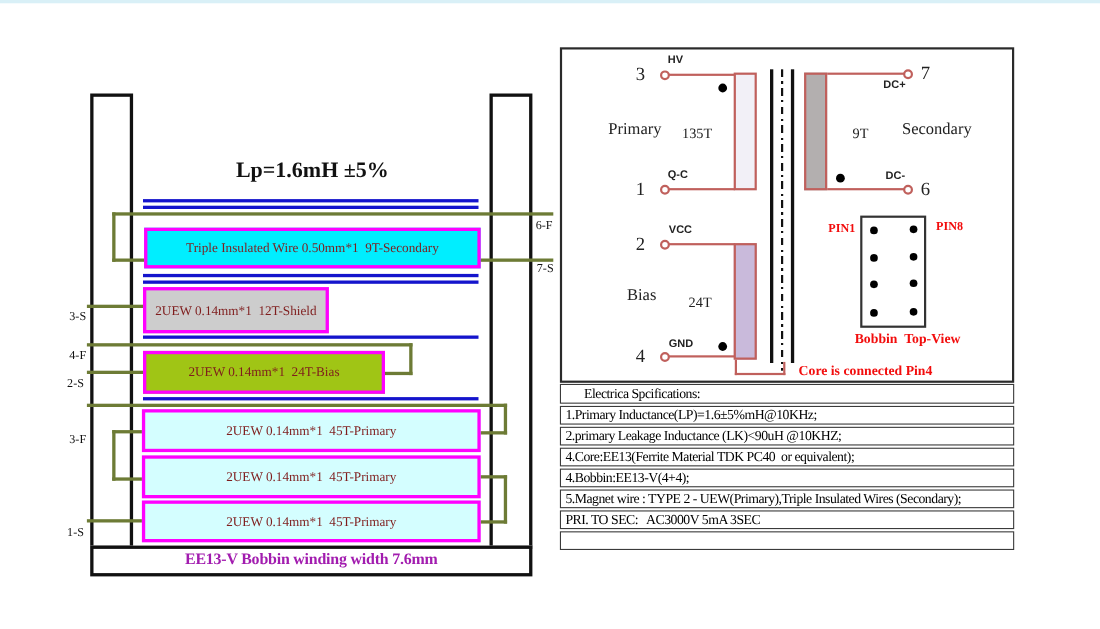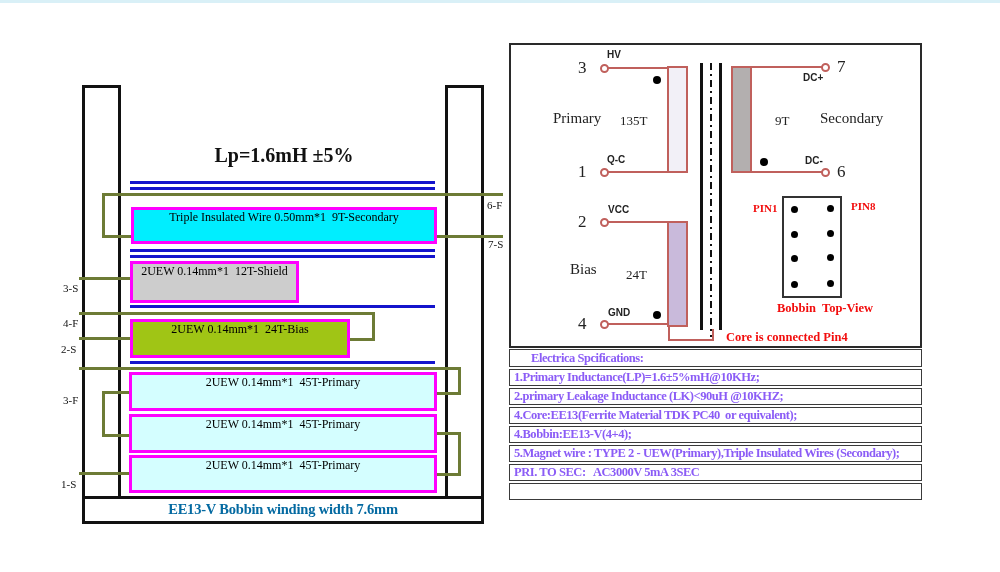--- a/index.html
+++ b/index.html
@@ -4,39 +4,39 @@
 <style>
   html,body{margin:0;padding:0;background:#fff;}
   #stage{position:relative;width:1000px;height:572px;background:#ffffff;overflow:hidden;
          font-family:"Liberation Serif",serif;color:#111;}
   .abs{position:absolute;box-sizing:border-box;}
   .t{position:absolute;white-space:pre;box-sizing:border-box;}
   
   .flange{background:#fff;border:3px solid #111;}
   .tape{background:#1414cc;height:3px;}
   .wire{background:#6d7b35;}
-  .wbox{border:3px solid #ff00ff;display:flex;align-items:flex-start;justify-content:center;
-        font-size:12px;color:#000000;}
+  .wbox{border:3px solid #ff00ff;display:flex;align-items:center;justify-content:center;
+        font-size:12px;color:#7f1d1d;}
   .leadlab{font-size:11px;color:#111;}
   
   .swire{background:#c0605c;}
   .pincircle{width:9px;height:9px;border:2px solid #c0605c;border-radius:50%;background:#fff;}
   .dot{background:#000;border-radius:50%;}
   .pinnum{font-size:17px;color:#222;}
   .netlab{font-size:10px;font-weight:bold;color:#222;font-family:"Liberation Sans",sans-serif;}
   .turns{font-size:13px;color:#222;}
   .sidelab{font-size:15px;color:#222;}
   .redtxt{color:#f20d0d;font-weight:bold;}
   .coreline{background:#111;}
   .dashdot{width:2px;background:repeating-linear-gradient(to bottom,#111 0 7px,transparent 7px 11px,#111 11px 13px,transparent 13px 17px);}
   
   #spec{position:absolute;left:509px;top:349px;width:413px;}
   .srow{box-sizing:border-box;border:1px solid #3a3a3a;height:17px;line-height:15px;
-        font-size:12.5px;font-weight:bold;letter-spacing:-0.45px;padding-left:4px;
-        margin-top:2px;white-space:pre;overflow:hidden;background:#fff;color:#8b5cf6;}
+        font-size:12.5px;font-weight:normal;letter-spacing:-0.45px;padding-left:4px;
+        margin-top:2px;white-space:pre;overflow:hidden;background:#fff;color:#000000;}
   .srow.header{height:18px;line-height:17px;padding-left:21px;margin-top:0;}
 </style>
 </head>
 <body>
 
 <div id="stage">
 
   <div class="abs" style="left:0;top:0;width:1000px;height:3px;background:#d9f0f7;"></div>
 
   <div class="abs" style="left:0;top:0;width:505px;height:572px;">
@@ -86,21 +86,21 @@
       <span style="white-space:pre;">2UEW 0.14mm*1  45T-Primary</span>
     </div>
     <div class="abs wbox" style="left:129px;top:414px;width:308px;height:39px;background:#d4feff;">
       <span style="white-space:pre;">2UEW 0.14mm*1  45T-Primary</span>
     </div>
     <div class="abs wbox" style="left:129px;top:455px;width:308px;height:38px;background:#d4feff;">
       <span style="white-space:pre;">2UEW 0.14mm*1  45T-Primary</span>
     </div>
 
     <div class="abs" style="left:82px;top:496px;width:402px;height:28px;border:3px solid #111;background:#fff;"></div>
-    <div class="t" style="left:82px;top:501px;width:402px;text-align:center;font-size:14.5px;font-weight:bold;color:#0369a1;letter-spacing:-0.2px;">EE13-V Bobbin winding width 7.6mm</div>
+    <div class="t" style="left:82px;top:501px;width:402px;text-align:center;font-size:14.5px;font-weight:bold;color:#a21caf;letter-spacing:-0.2px;">EE13-V Bobbin winding width 7.6mm</div>
 
     <div class="t leadlab" style="left:63px;top:282px;">3-S</div>
     <div class="t leadlab" style="left:63px;top:317px;">4-F</div>
     <div class="t leadlab" style="left:61px;top:343px;">2-S</div>
     <div class="t leadlab" style="left:63px;top:394px;">3-F</div>
     <div class="t leadlab" style="left:61px;top:478px;">1-S</div>
     <div class="t leadlab" style="left:487px;top:199px;">6-F</div>
     <div class="t leadlab" style="left:488px;top:238px;text-align:right;">7-S</div>
   </div>
 

